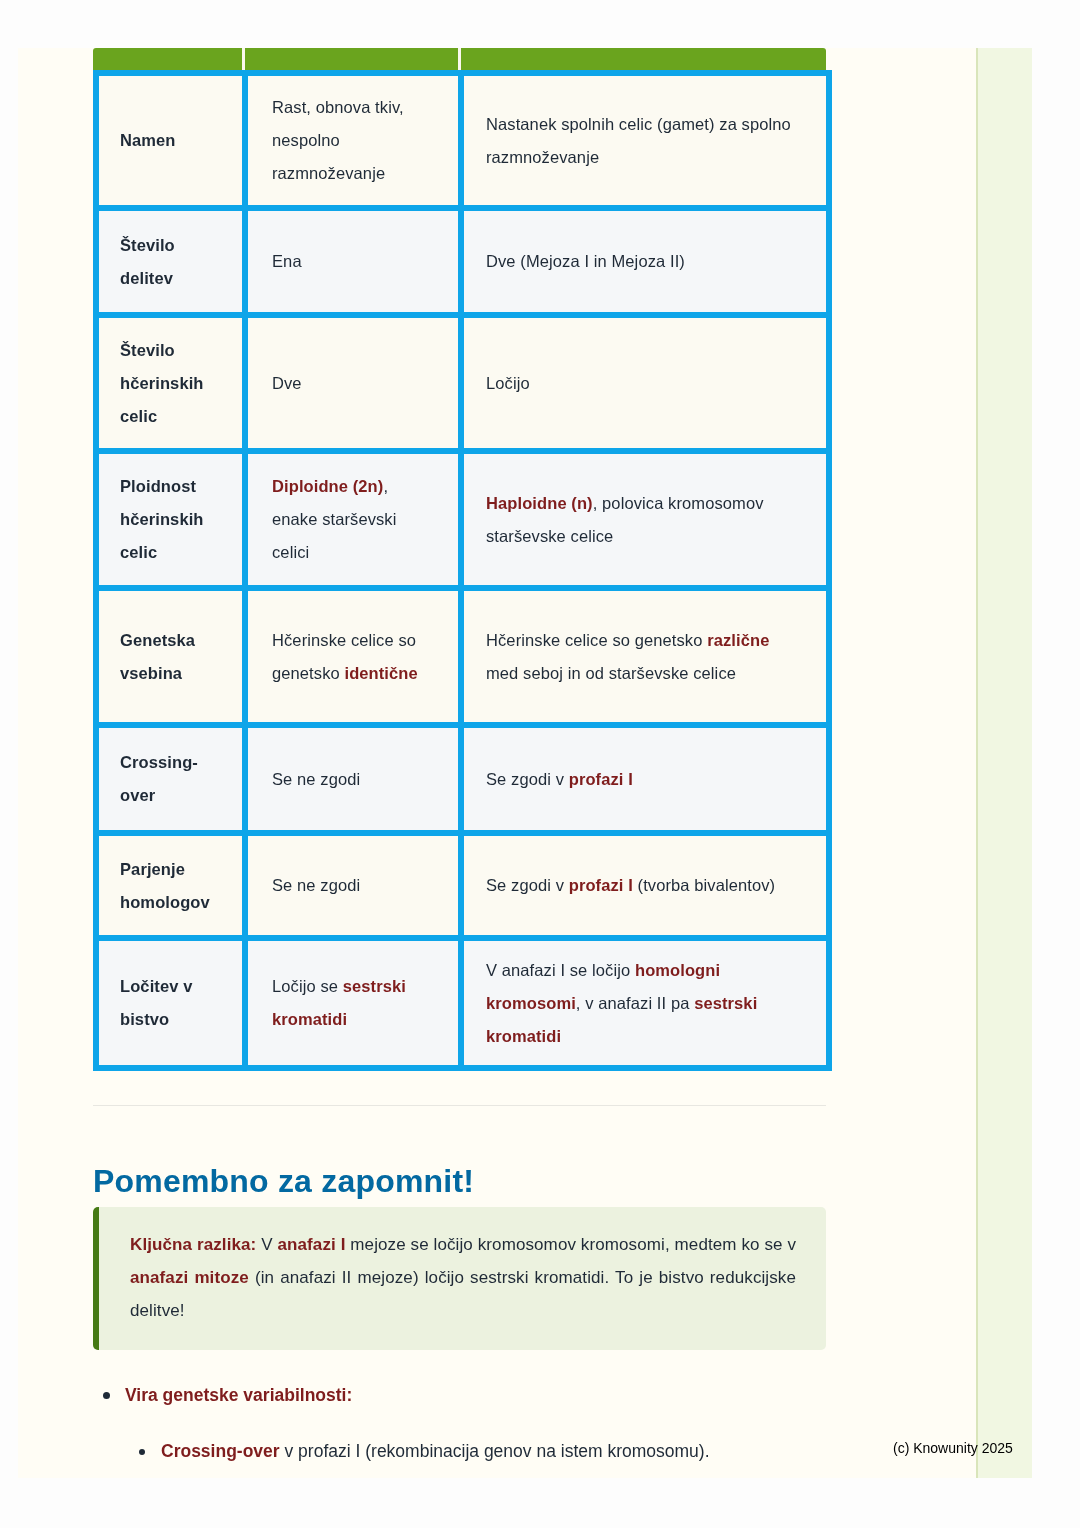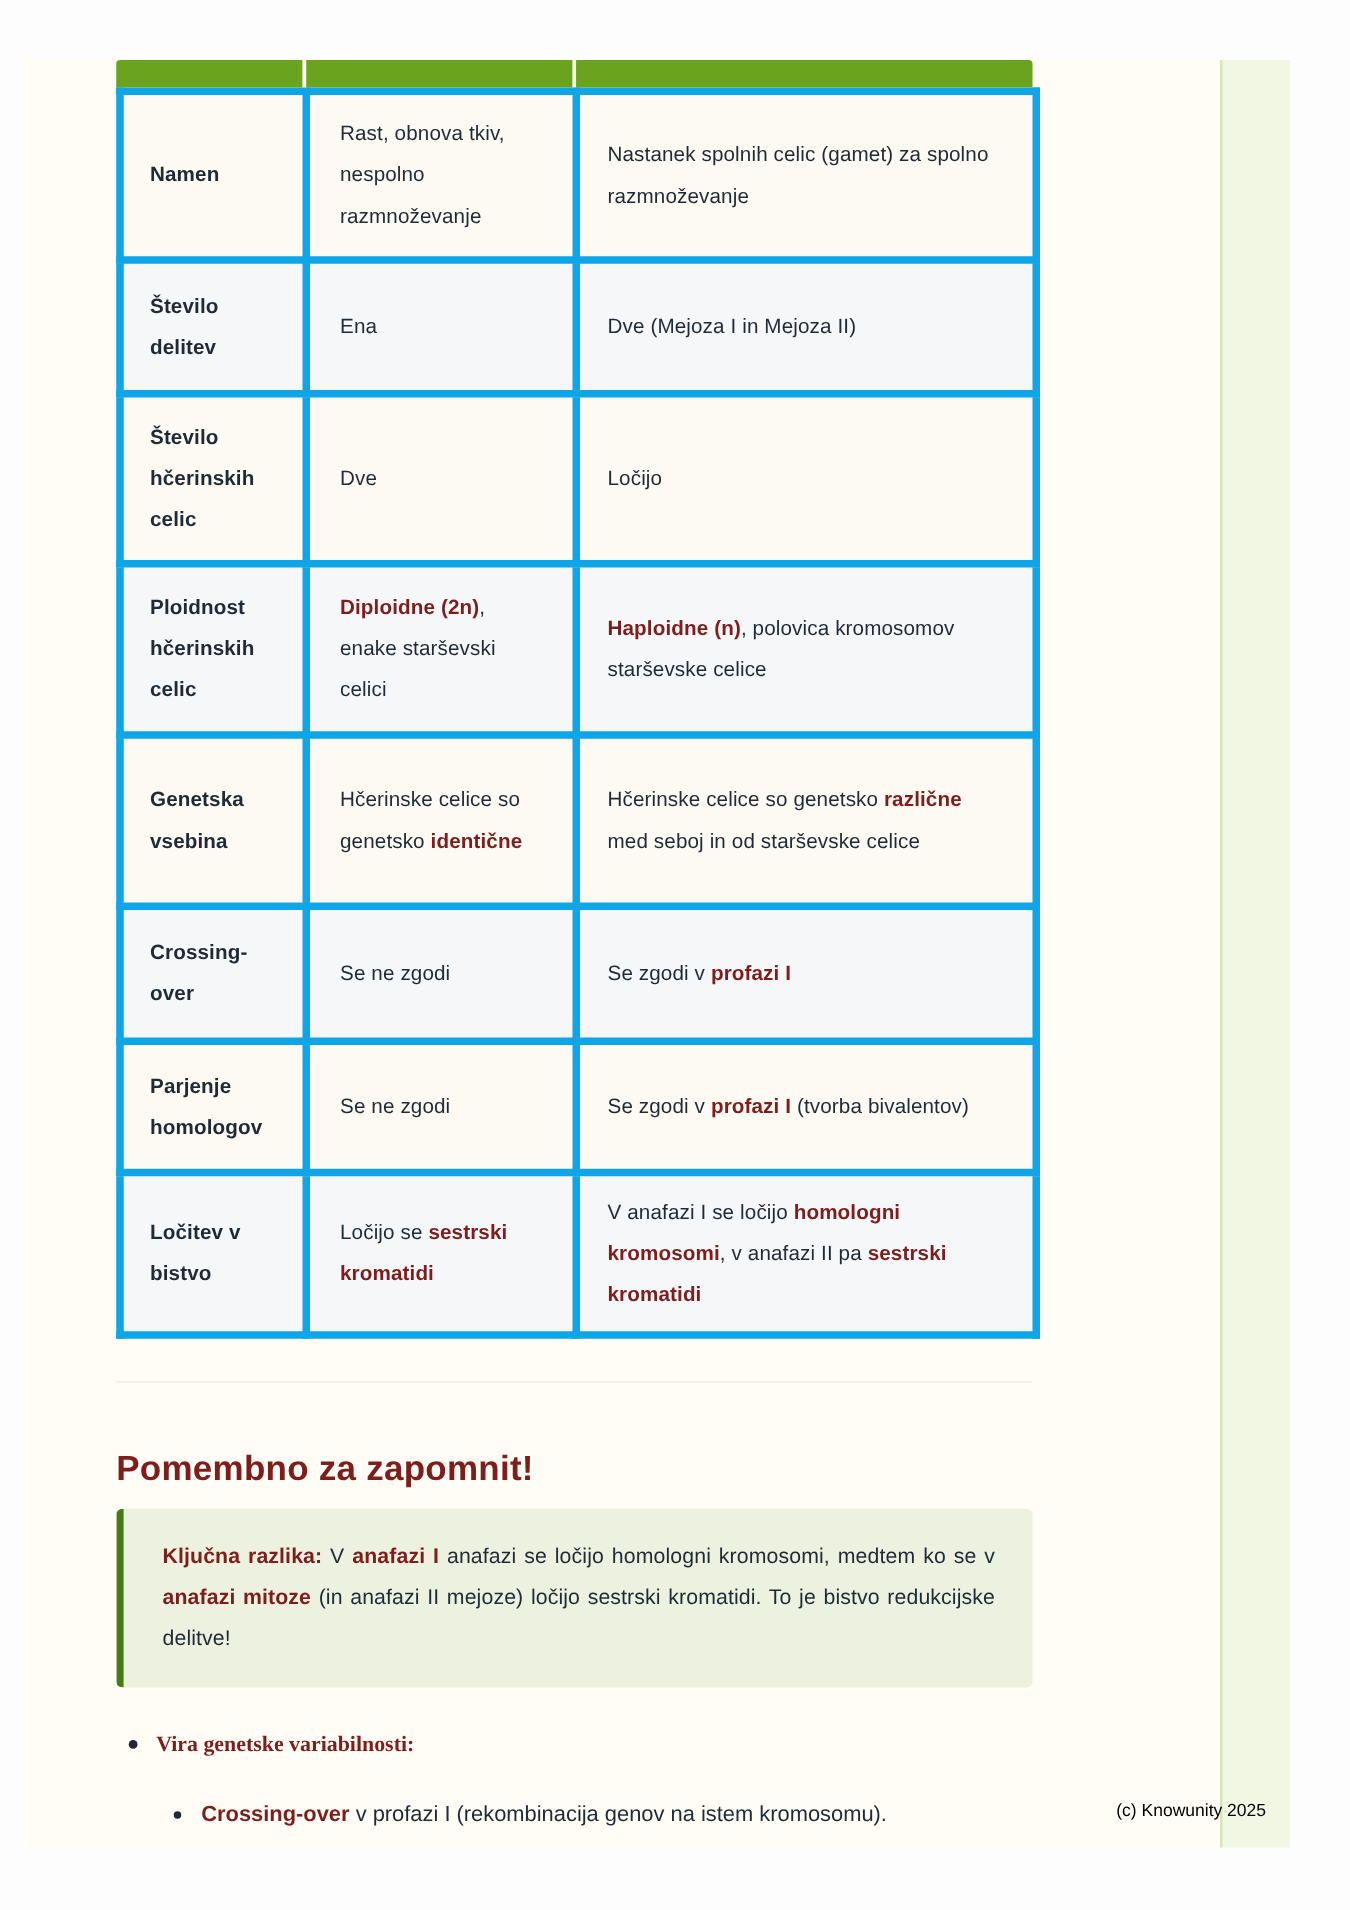--- a/index.html
+++ b/index.html
@@ -54,23 +54,23 @@
 
   .divider {
     position: absolute;
     left: 75px; top: 1057px;
     width: 733px; height: 0;
     border-top: 1px solid #e8e7e1;
   }
   .section-heading {
     position: absolute;
     left: 75px; top: 1088px;
-    font-size: 28px;
+    font-size: 32px;
     font-weight: 700;
-    color: #7f1d1d;
+    color: #0369a1;
     letter-spacing: 0.2px;
   }
   .callout {
     position: absolute;
     left: 75px; top: 1159px;
     width: 733px;
     box-sizing: border-box;
     background: #ecf2df;
     border-left: 6px solid #467a14;
     border-radius: 5px;
@@ -90,21 +90,21 @@
   .bullet-l1 { left: 85px; top: 1336px; }
   .bullet-l2 { left: 121px; top: 1392px; }
   .dot {
     flex: 0 0 auto;
     width: 7px; height: 7px;
     border-radius: 50%;
     background: #1f2a37;
     margin: 8px 15px 0 0;
   }
   .bullet-l2 .dot { width: 6px; height: 6px; margin: 9px 16px 0 0; }
-  .bullet-l1 .seg { font-weight: 700; font-family: Liberation Serif, serif; }
+  .bullet-l1 .seg { font-weight: 700; }
   .watermark {
     position: absolute;
     left: 875px; top: 1392px;
     font-size: 14px;
     color: #000000;
     z-index: 5;
     white-space: nowrap;
   }
 </style>
 </head>
@@ -167,21 +167,21 @@
         </tbody>
     </table>
 
   </div>
 
   <div class="divider"></div>
 
   <h2 class="section-heading">Pomembno za zapomnit!</h2>
 
   <div class="callout">
-    <span class="seg"><strong>Ključna razlika:</strong><span> V </span><strong>anafazi I</strong><span> anafazi se ločijo homologni kromosomi, medtem ko se v </span><strong>anafazi mitoze</strong><span> (in anafazi II mejoze) ločijo sestrski kromatidi. To je bistvo redukcijske delitve!</span></span>
+    <span class="seg"><strong>Ključna razlika:</strong><span> V </span><strong>anafazi I</strong><span> mejoze se ločijo kromosomov kromosomi, medtem ko se v </span><strong>anafazi mitoze</strong><span> (in anafazi II mejoze) ločijo sestrski kromatidi. To je bistvo redukcijske delitve!</span></span>
   </div>
 
   <div class="bullet-row bullet-l1">
     <span class="dot"></span>
     <span class="seg"><strong>Vira genetske variabilnosti:</strong></span>
   </div>
 
   <div class="bullet-row bullet-l2">
     <span class="dot"></span>
     <span class="seg"><strong>Crossing-over</strong><span> v profazi I (rekombinacija genov na istem kromosomu).</span></span>

